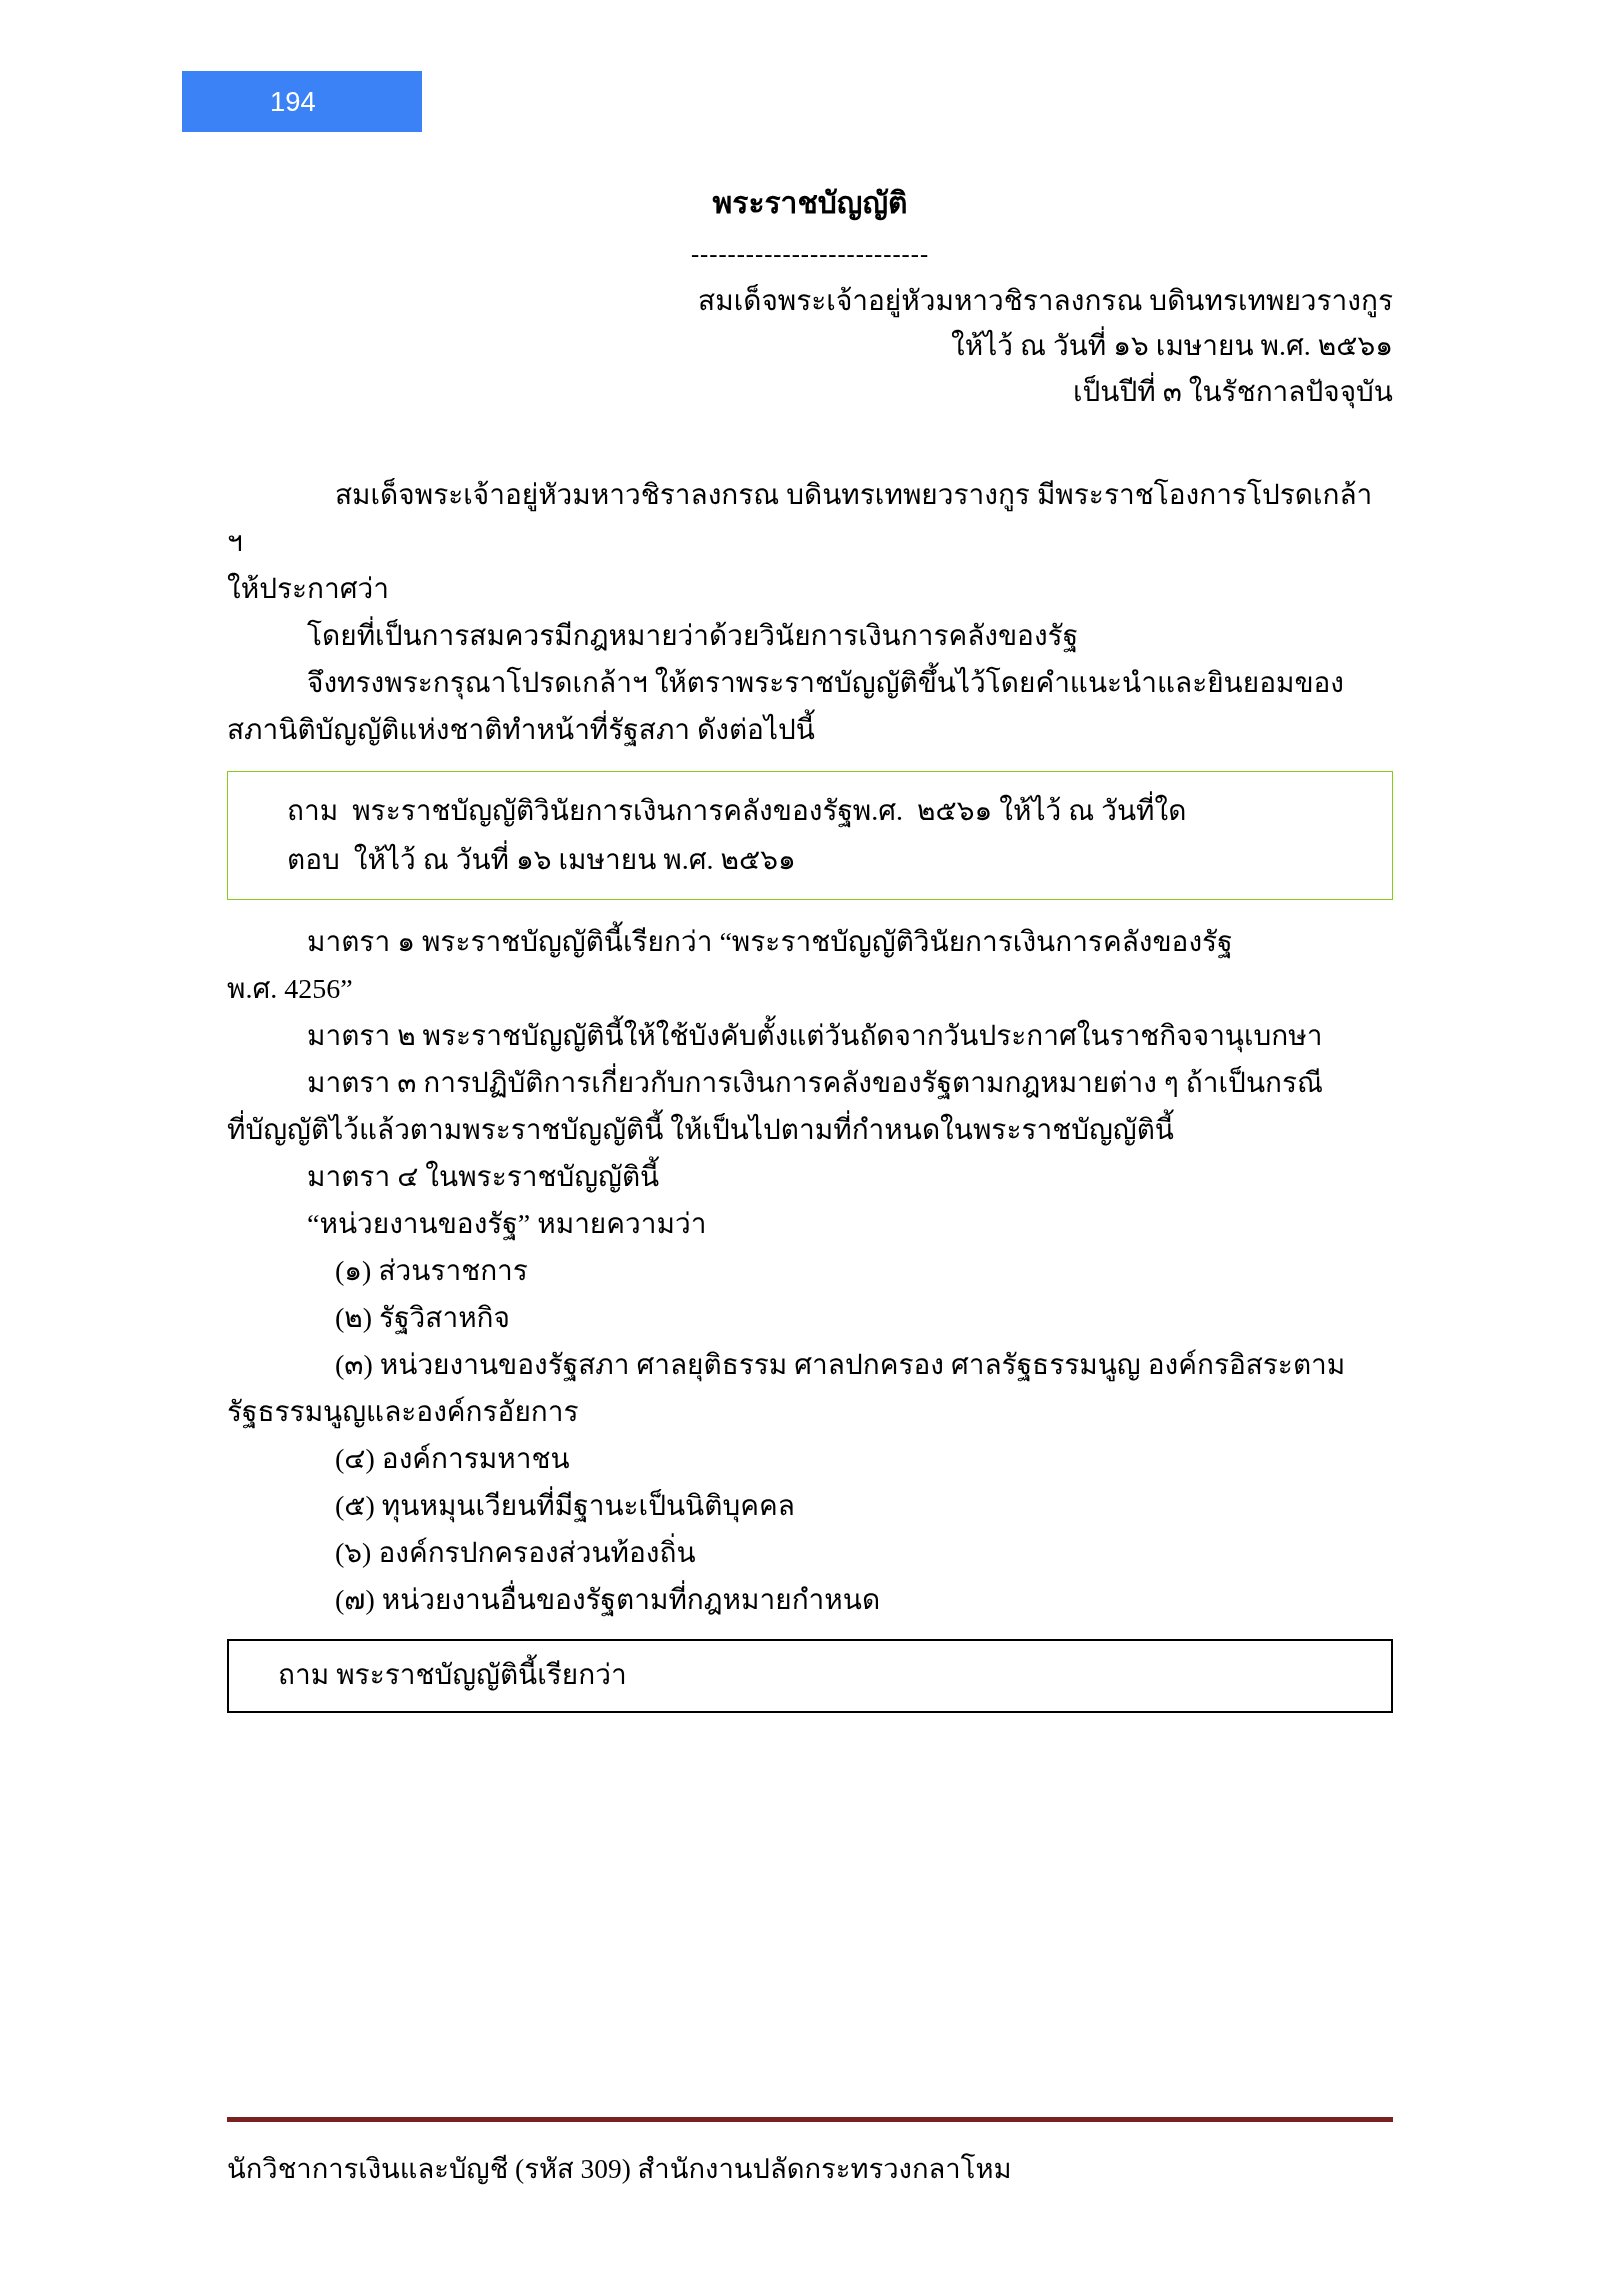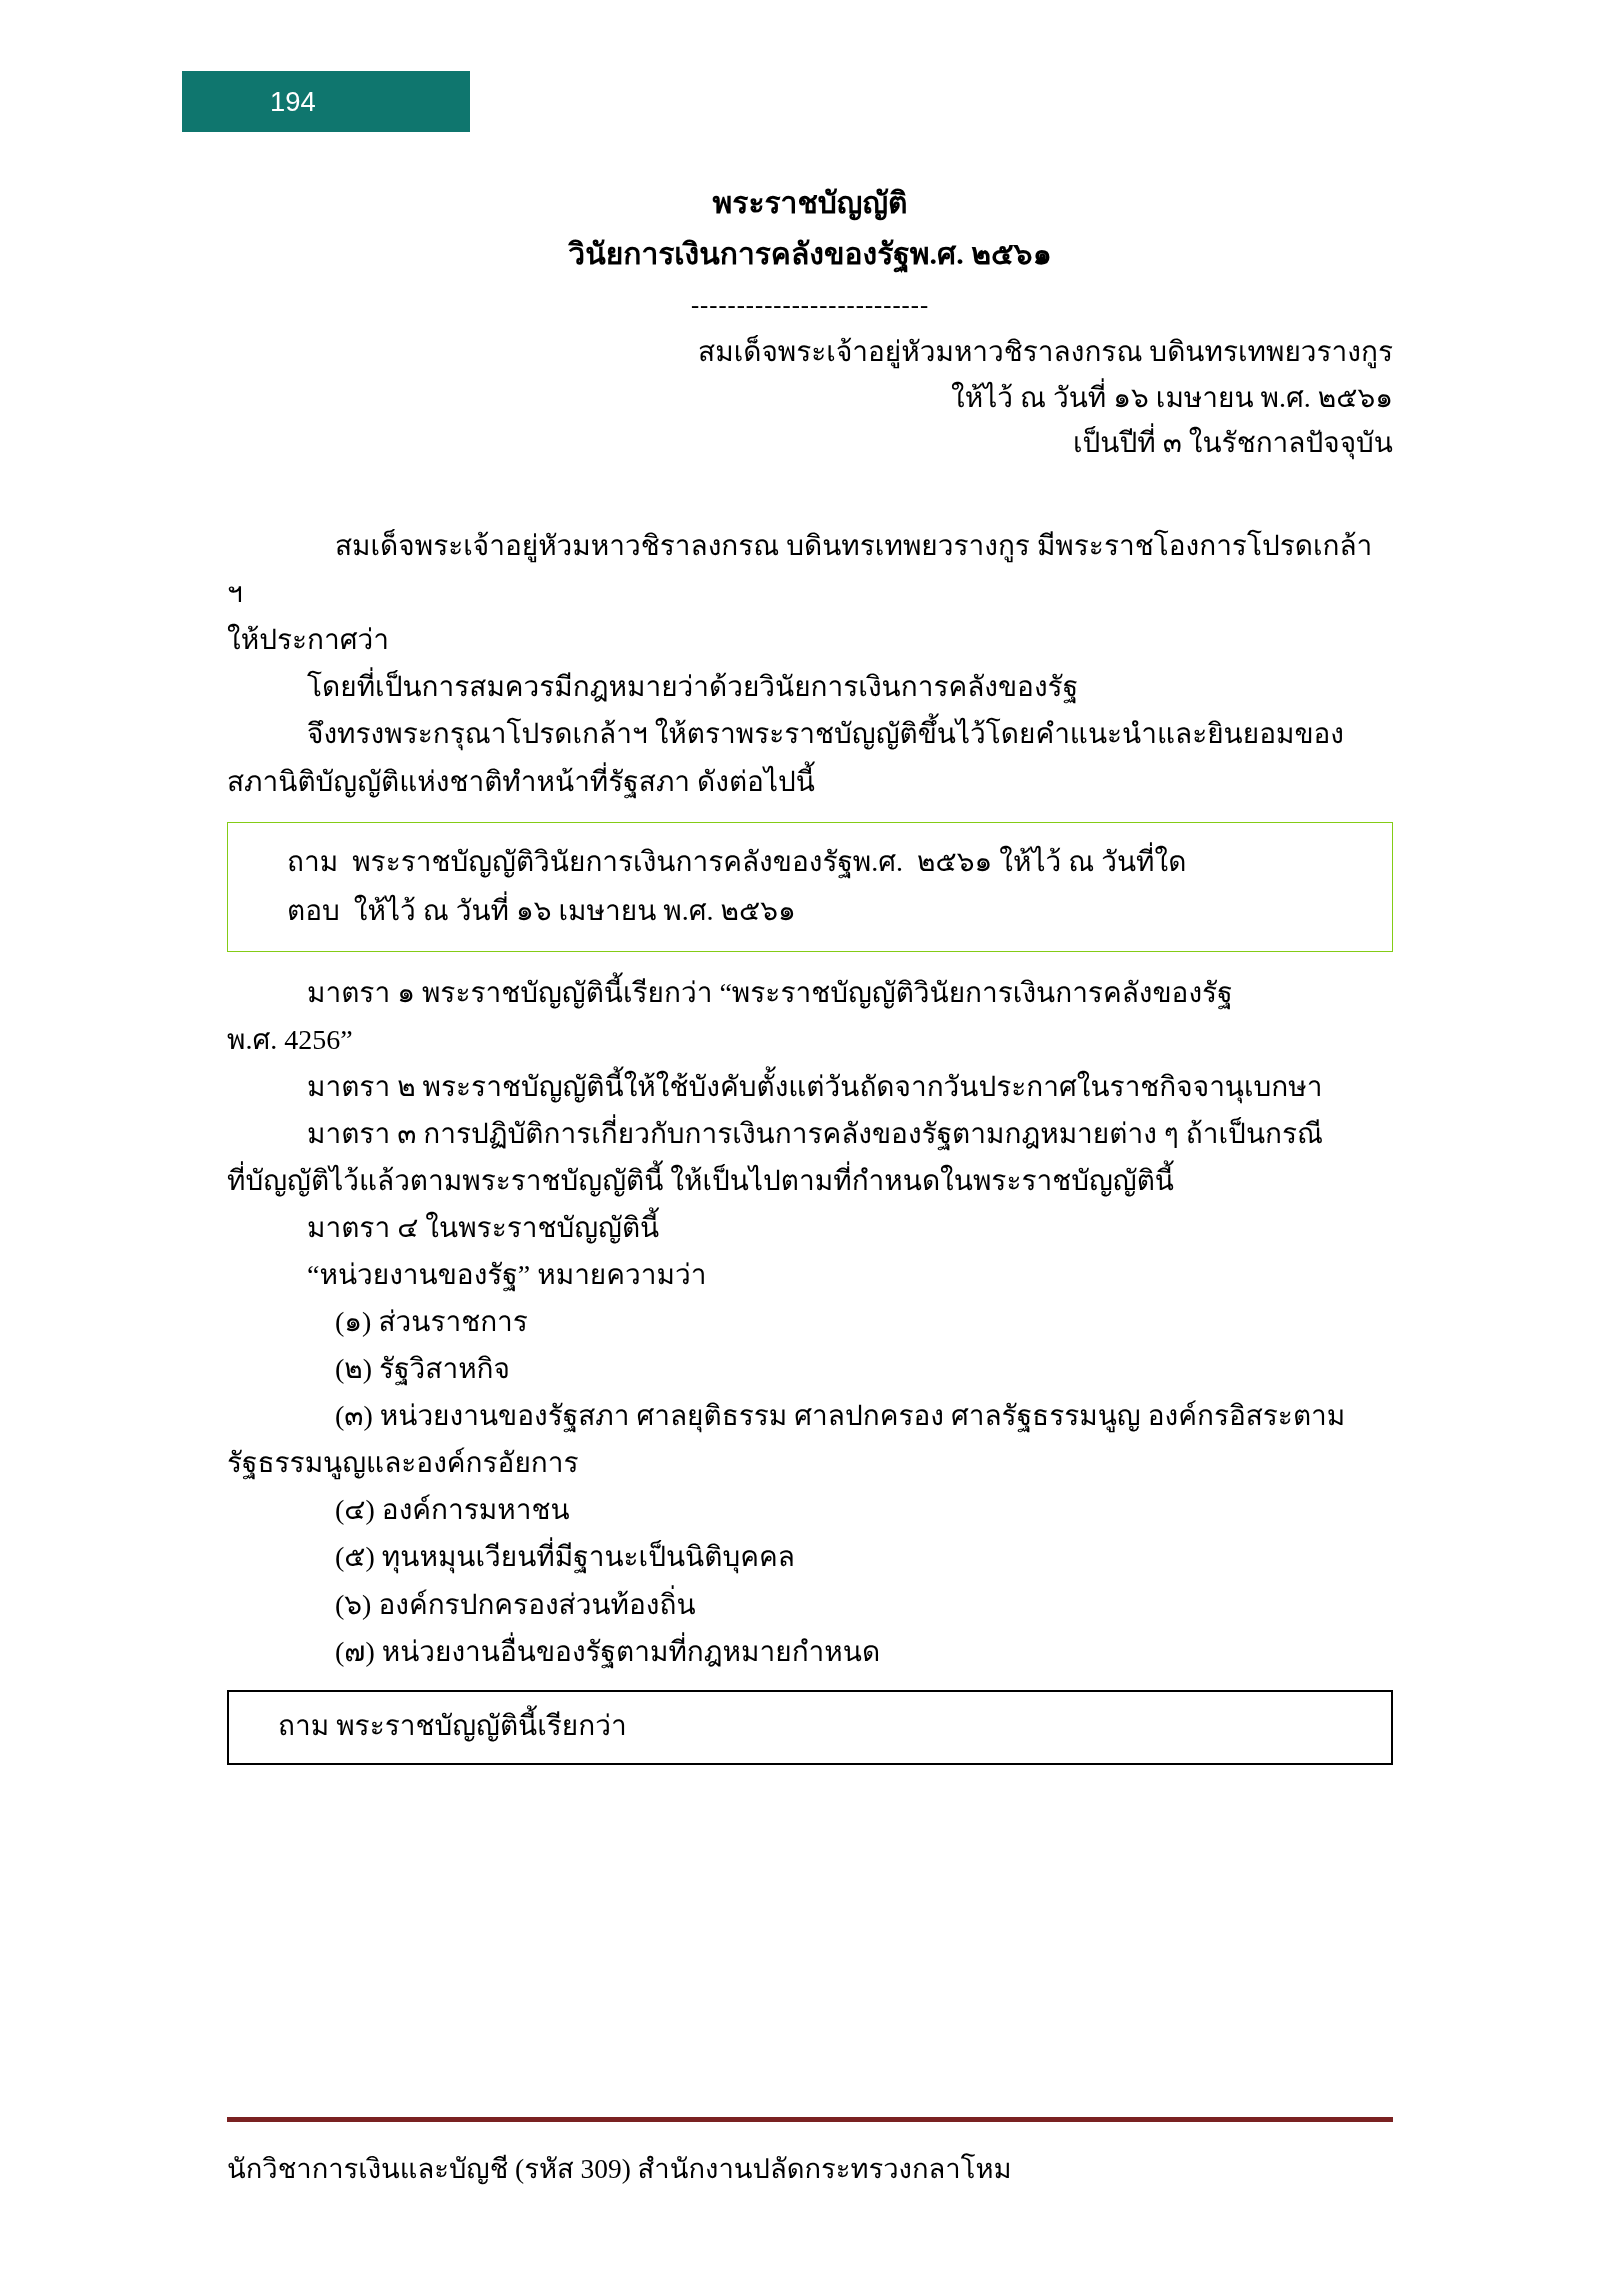--- a/index.html
+++ b/index.html
@@ -20,23 +20,23 @@
     width: 1621px;
     height: 2293px;
     box-sizing: border-box;
     padding: 0;
   }
   
   .page-number-tab {
     position: absolute;
     left: 182px;
     top: 71px;
-    width: 288px;
+    width: 240px;
     height: 61px;
-    background: #0f766e;
+    background: #3b82f6;
     color: #ffffff;
     font-family: "Liberation Sans", sans-serif;
     font-size: 27.4px;
     line-height: 61px;
     padding-left: 88px;
     box-sizing: border-box;
   }
 
   .content {
     position: absolute;
@@ -131,21 +131,20 @@
 <body>
 
 <div class="page">
 
   <div class="page-number-tab">194</div>
 
   <div class="content">
 
     <div class="title-block">
       <div>พระราชบัญญัติ</div>
-      <div class="title-line2">วินัยการเงินการคลังของรัฐพ.ศ. ๒๕๖๑</div>
     </div>
 
     <div class="rule-dashes">--------------------------</div>
 
     <div class="center-line">สมเด็จพระเจ้าอยู่หัวมหาวชิราลงกรณ บดินทรเทพยวรางกูร</div>
     <div class="center-line">ให้ไว้ ณ วันที่ ๑๖ เมษายน พ.ศ. ๒๕๖๑</div>
     <div class="center-line">เป็นปีที่ ๓ ในรัชกาลปัจจุบัน</div>
 
     <div class="body-block">
 

